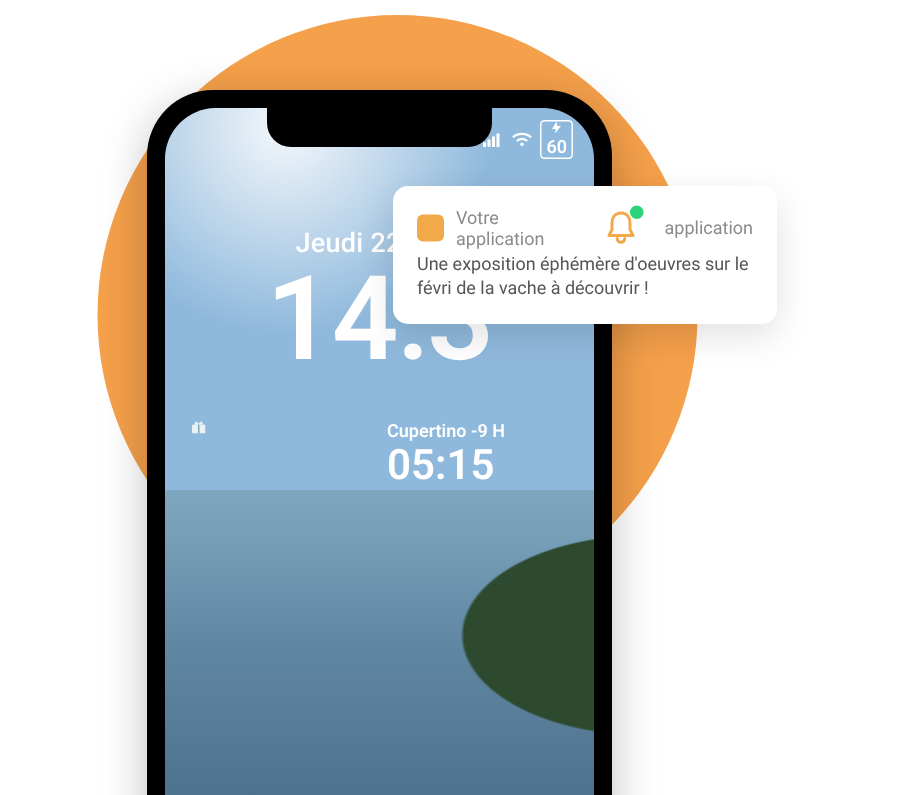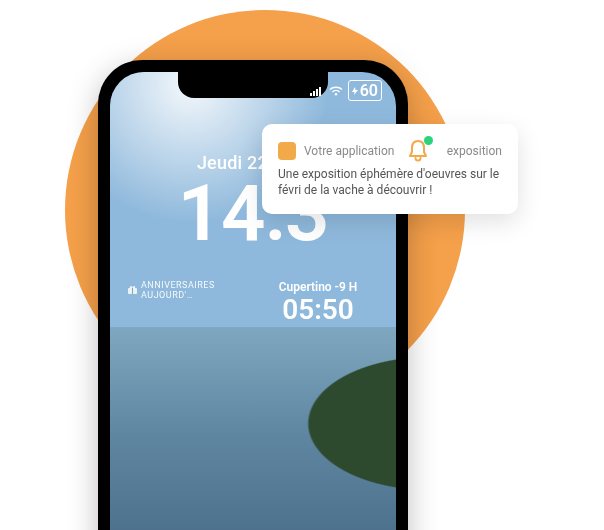--- a/index.html
+++ b/index.html
@@ -85,22 +85,23 @@
     z-index: 6;
   }
   .status-bar svg { display:block; }
   .battery-box {
     display: inline-flex;
     align-items: center;
     gap: 2px;
     border: 1px solid #fff;
     border-radius: 3px;
     padding: 0 3px;
-    font-size: 16px;
-    font-weight: 600;
+    font-size: 12px;
+    font-weight: 600;
+    flex-direction: column;
   }
 
   
   .lock-stack {
     position: absolute;
     top: 80px;
     left: 0;
     right: 0;
     text-align: center;
     color: #fff;
@@ -137,21 +138,21 @@
     display: flex;
     align-items: center;
     gap: 4px;
   }
   .widget-left .body {
     font-size: 12px;
     font-weight: 600;
     line-height: 1.2;
     margin-top: 2px;
   }
-  .widget-right { width: 48%; text-align: center; }
+  .widget-right { width: 48%; text-align: left; }
   .widget-right .city {
     font-size: 12px;
     font-weight: 600;
   }
   .widget-right .world-time {
     font-size: 28px;
     font-weight: 600;
     line-height: 1;
     margin-top: 2px;
   }
@@ -262,38 +263,37 @@
     <div class="widgets">
       <div class="widget-left">
         <div class="hdr">
           <span>
             <svg width="9" height="9" viewBox="0 0 9 9">
                 <rect x="0" y="3" width="9" height="6" rx="1" fill="#fff" opacity=".9"></rect>
                 <rect x="4" y="3" width="1" height="6" fill="#7aa"></rect>
                 <path d="M2 3 C1 1 4 0 4.5 3 C5 0 8 1 7 3 Z" fill="#fff" opacity=".9"></path>
               </svg>
           </span>
-          <span>ANNIVERSAIRES AUJOURD'…</span>
         </div>
       </div>
       <div class="widget-right">
         <div class="city">Cupertino -9 H</div>
-        <div class="world-time">05:50</div>
+        <div class="world-time">05:15</div>
       </div>
     </div>
   </div>
 </div>
 
 <div class="notif">
   <div class="notif-head">
     <div class="notif-appicon"></div>
     <div class="notif-appname">Votre application</div>
     <div class="notif-bell">
       <svg width="26" height="26" viewBox="0 0 26 26">
           <path d="M13 3 C9 3 7 6 7 10 L7 14 L5 18 L21 18 L19 14 L19 10 C19 6 17 3 13 3 Z" fill="none" stroke="#f2a94a" stroke-width="2" stroke-linejoin="round"></path>
           <path d="M10.5 20 C10.5 21.4 11.6 22.5 13 22.5 C14.4 22.5 15.5 21.4 15.5 20" fill="none" stroke="#f2a94a" stroke-width="2" stroke-linecap="round"></path>
         </svg>
       <span class="bell-dot"></span>
     </div>
-    <div class="notif-when">exposition</div>
+    <div class="notif-when">application</div>
   </div>
   <div class="notif-body">Une exposition éphémère d'oeuvres sur le févri de la vache à découvrir !</div>
 </div>
 
 </body></html>

